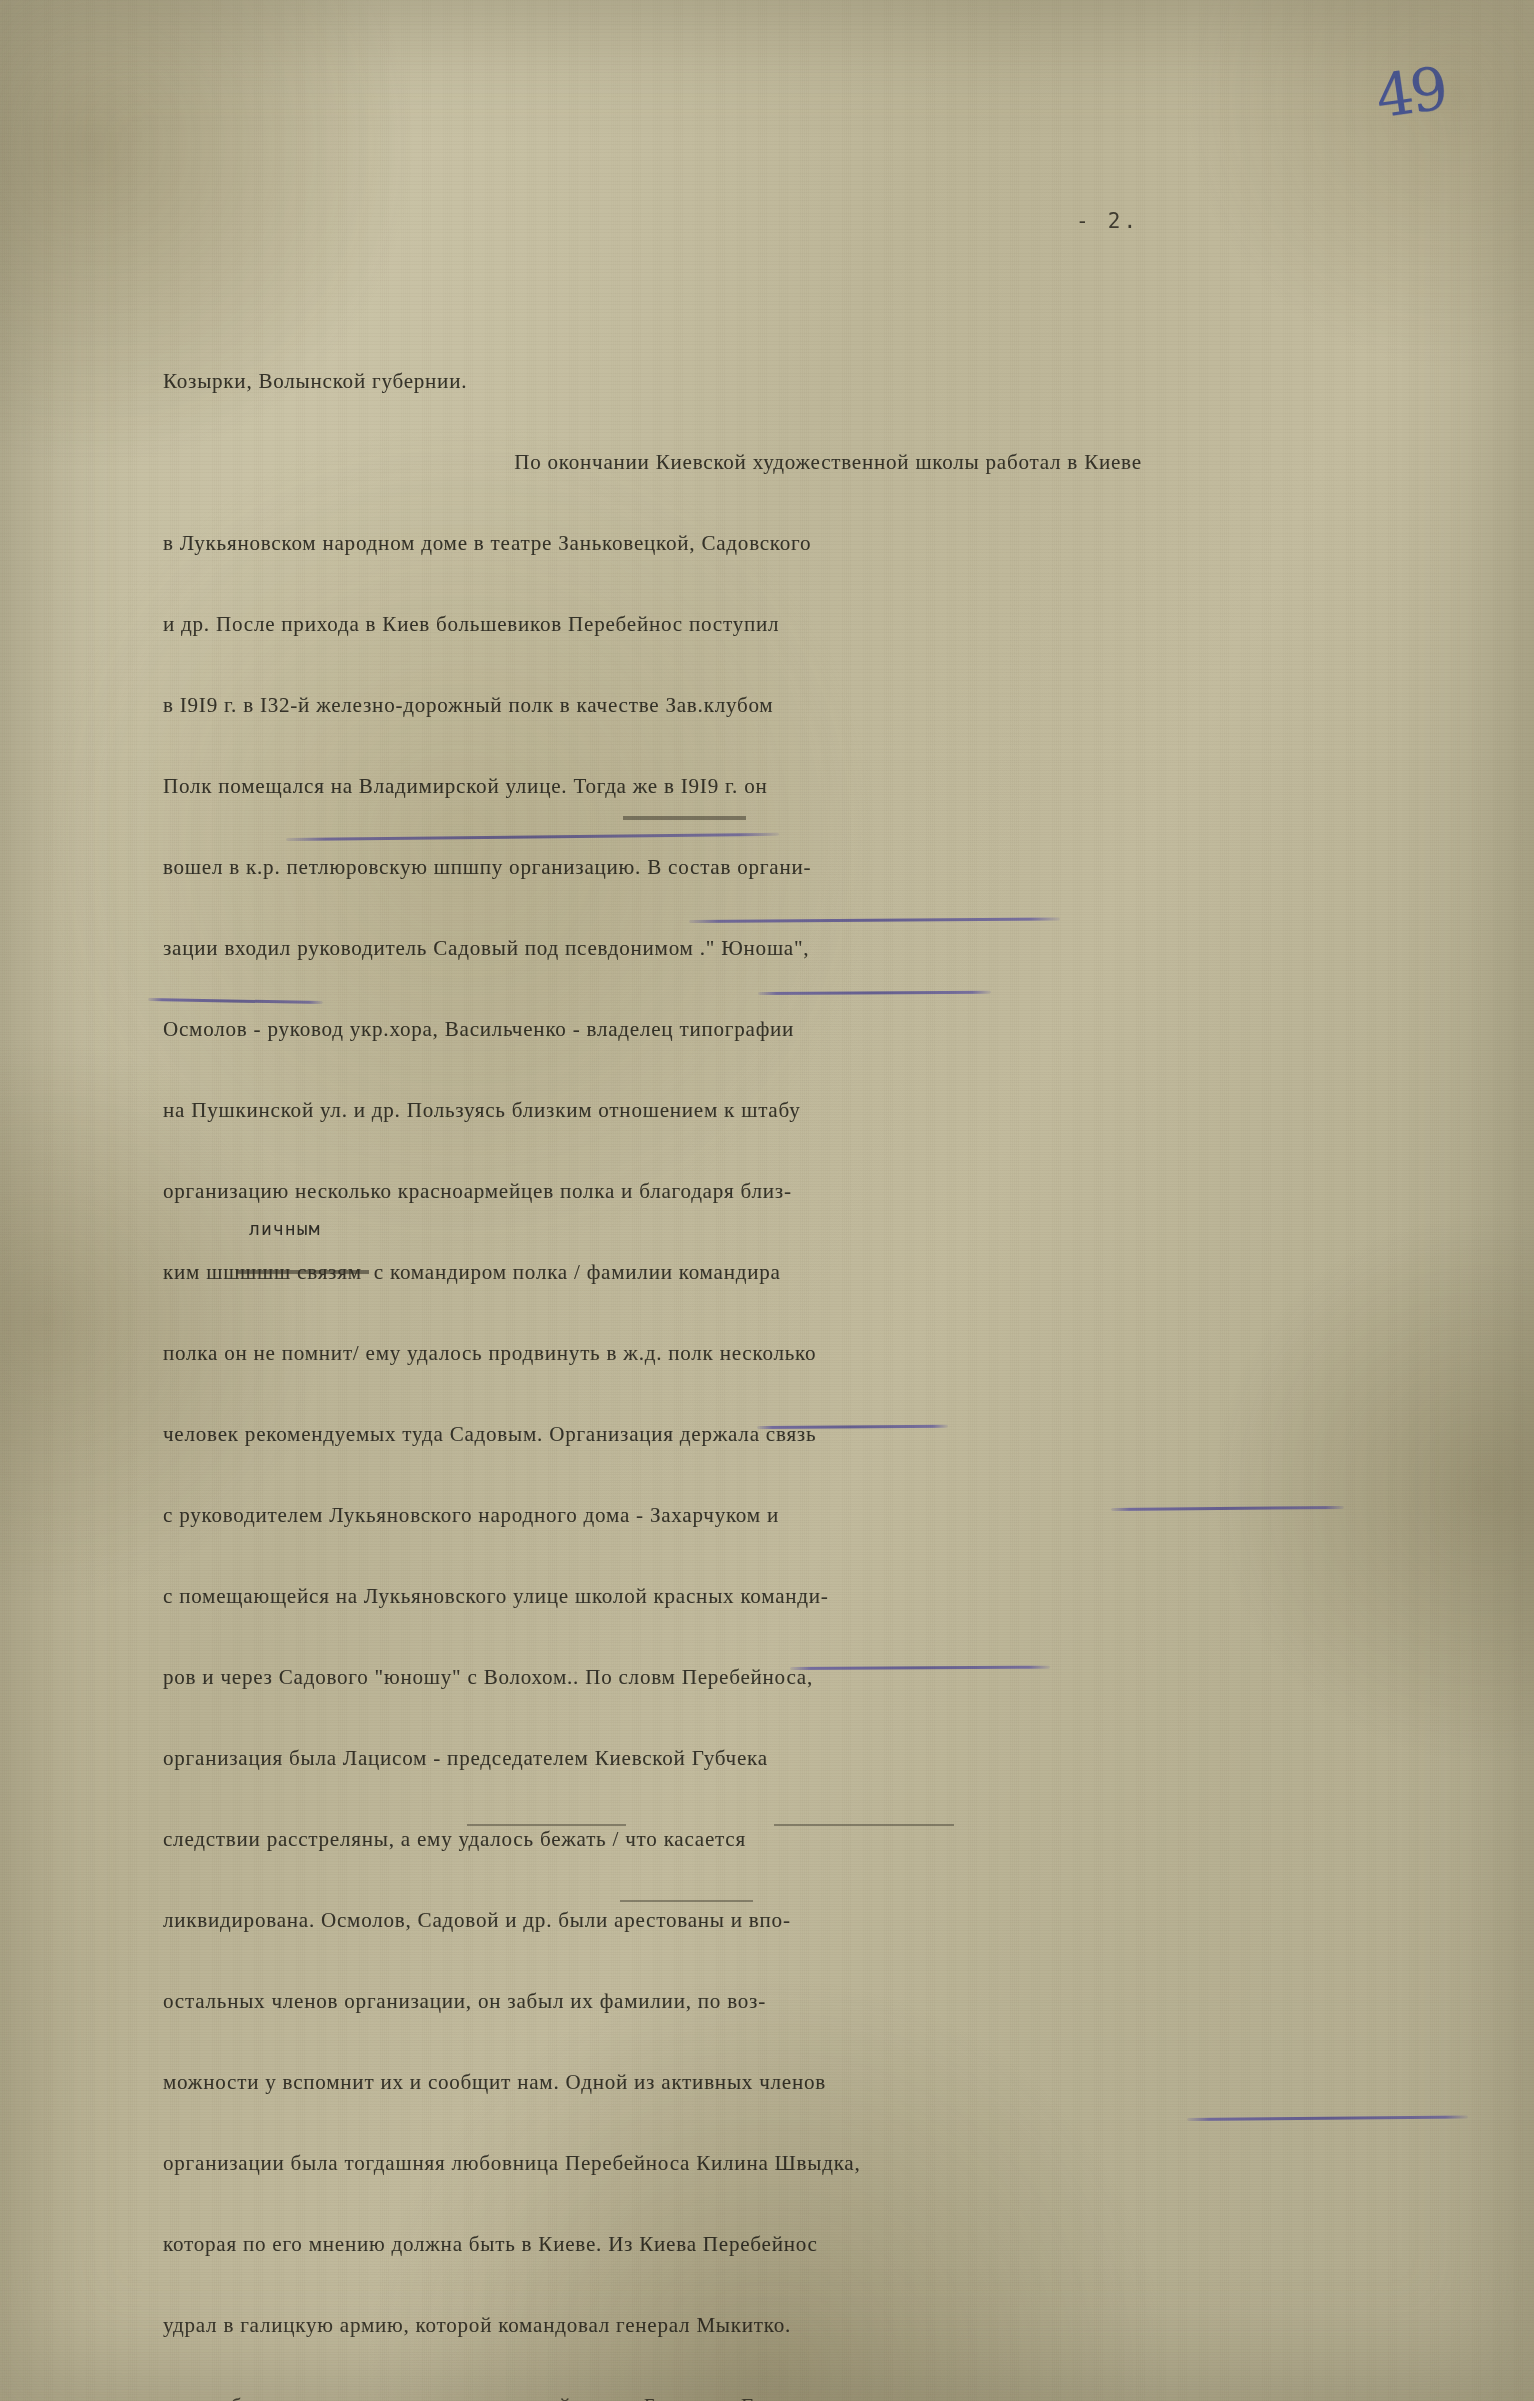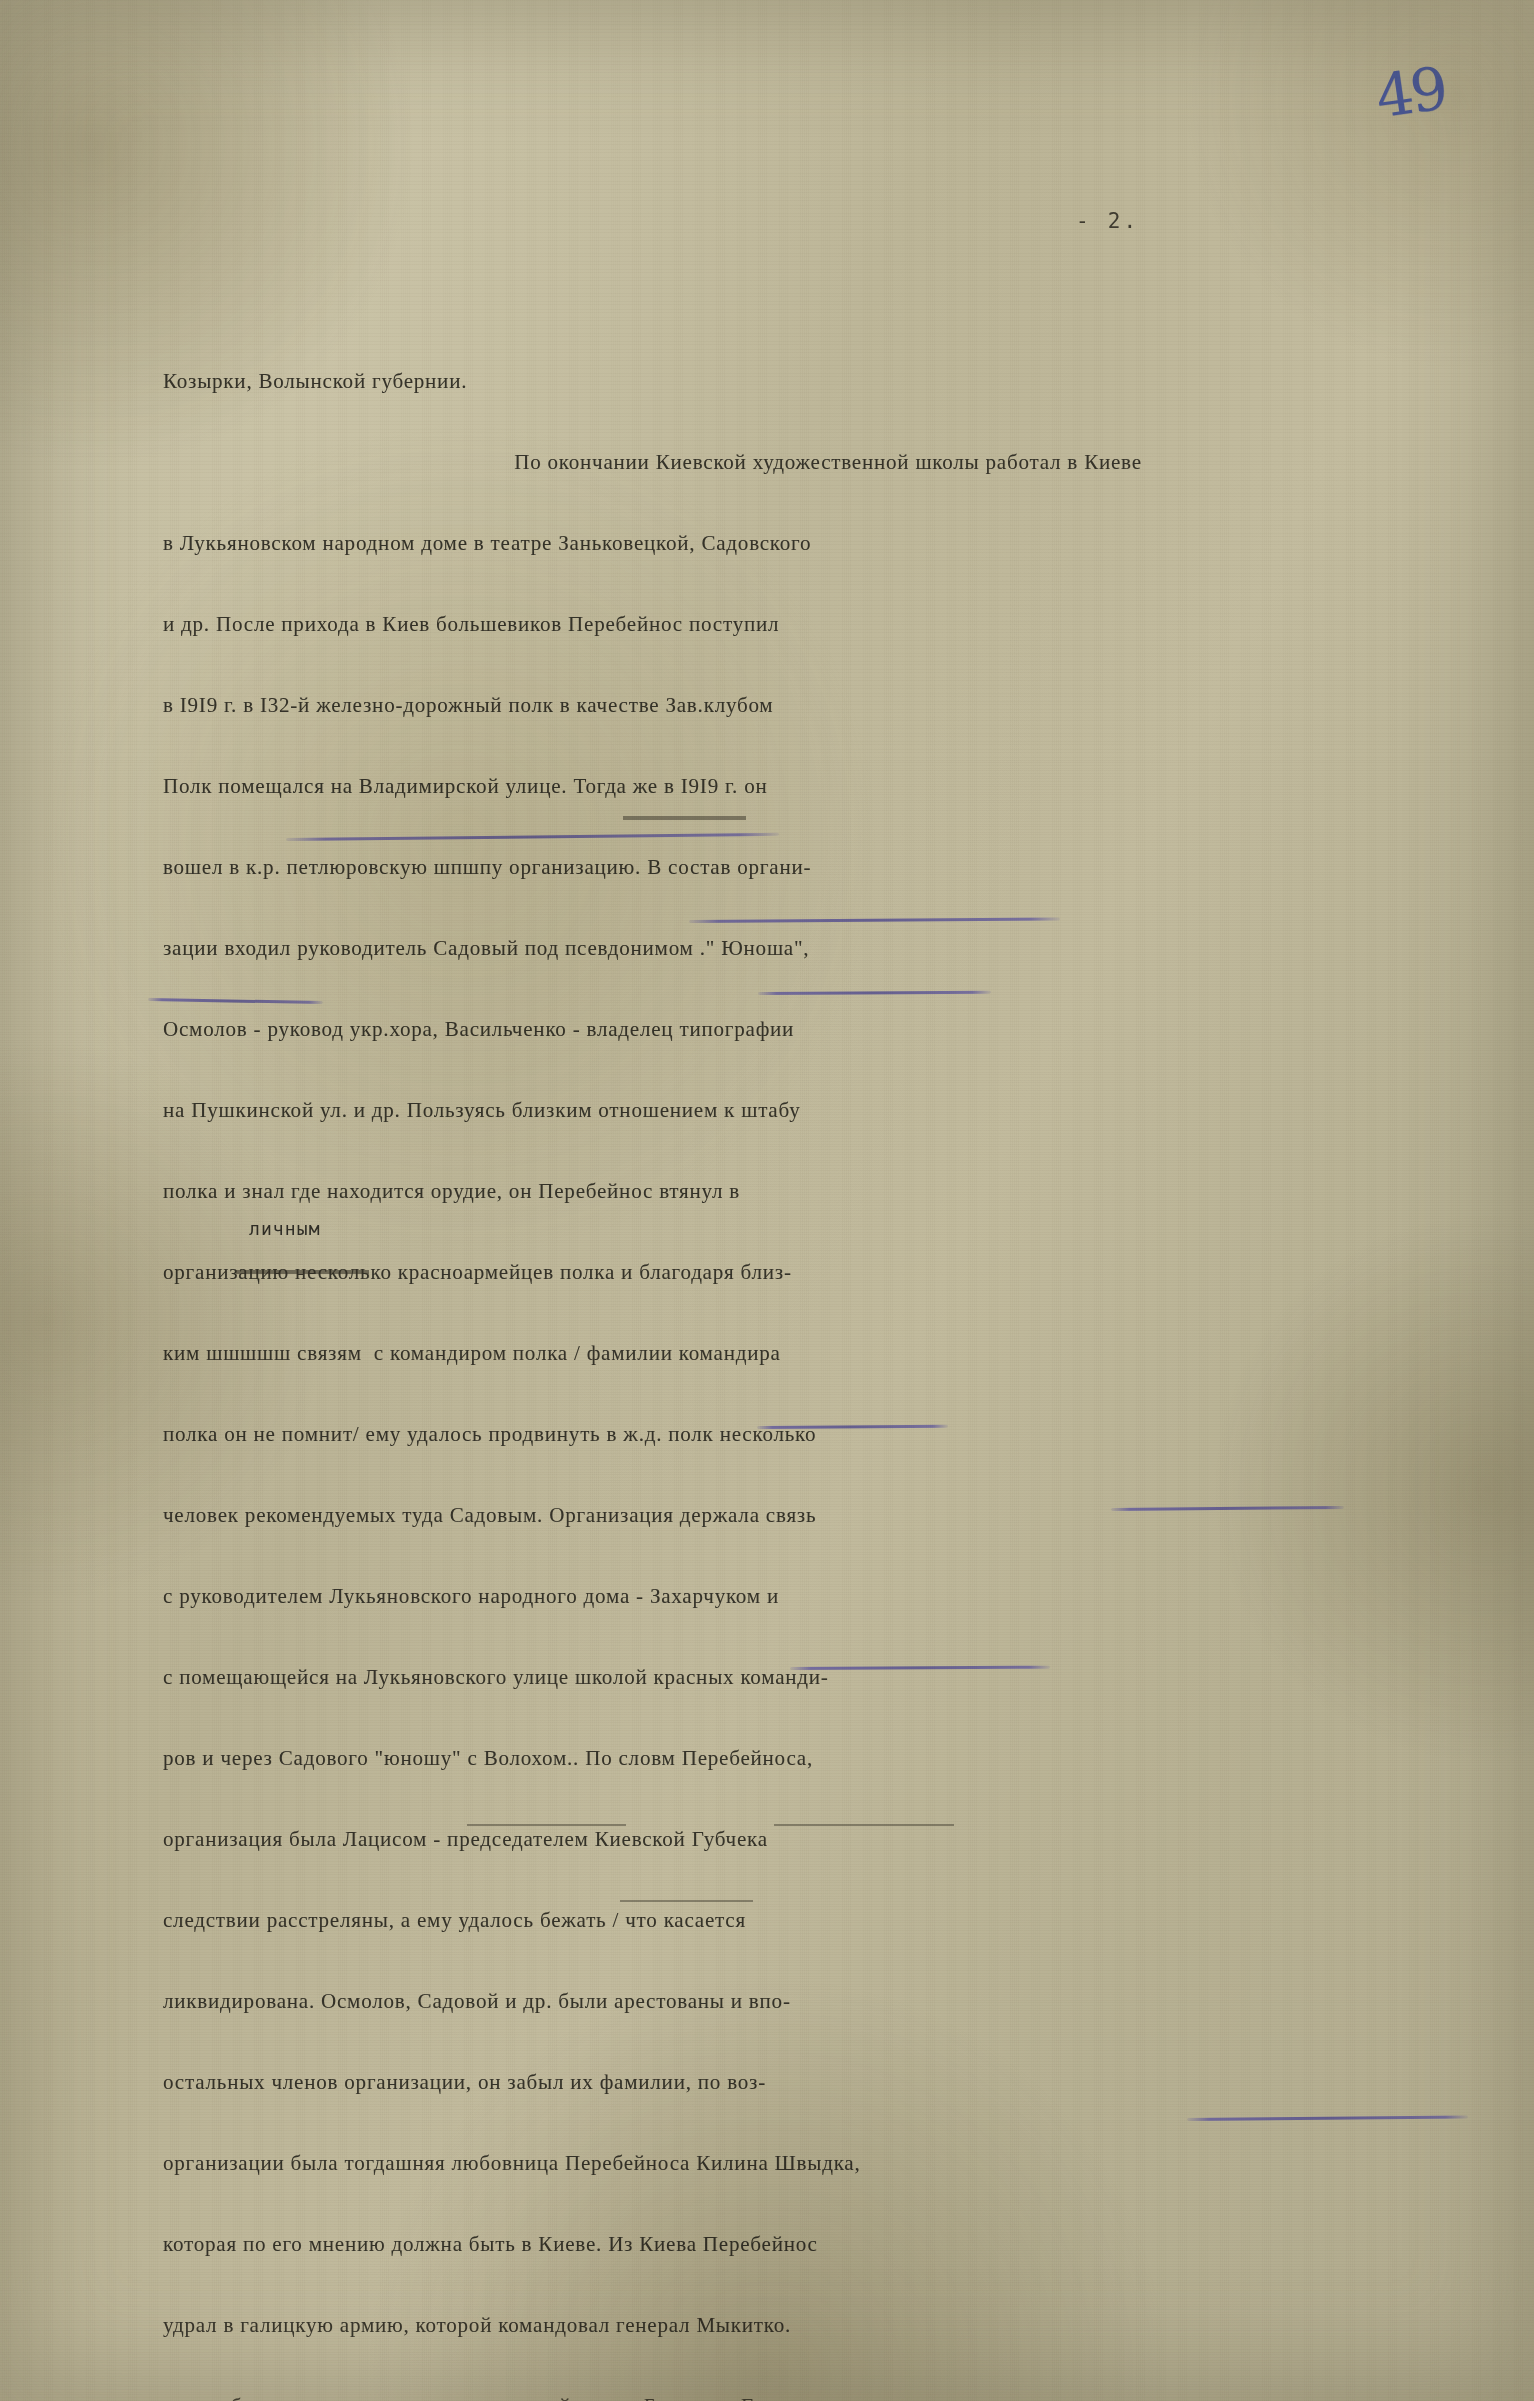--- a/index.html
+++ b/index.html
@@ -137,32 +137,32 @@
     <p class="line">Козырки, Волынской губернии.</p>
     <p class="line indent">По окончании Киевской художественной школы работал в Киеве</p>
     <p class="line">в Лукьяновском народном доме в театре Заньковецкой, Садовского</p>
     <p class="line">и др. После прихода в Киев большевиков Перебейнос поступил</p>
     <p class="line">в I9I9 г. в I32-й железно-дорожный полк в качестве Зав.клубом</p>
     <p class="line">Полк помещался на Владимирской улице. Тогда же в I9I9 г. он</p>
     <p class="line">вошел в к.р. петлюровскую шпшпу организацию. В состав органи-</p>
     <p class="line">зации входил руководитель Садовый под псевдонимом ." Юноша",</p>
     <p class="line">Осмолов - руковод укр.хора, Васильченко - владелец типографии</p>
     <p class="line">на Пушкинской ул. и др. Пользуясь близким отношением к штабу</p>
-    <p class="line">полка и знал где находится орудие, он Перебейнос втянул в</p>
     <p class="line">организацию несколько красноармейцев полка и благодаря близ-</p>
     <p class="line">ким шшшшш связям  с командиром полка / фамилии командира</p>
     <p class="line">полка он не помнит/ ему удалось продвинуть в ж.д. полк несколько</p>
     <p class="line">человек рекомендуемых туда Садовым. Организация держала связь</p>
     <p class="line">с руководителем Лукьяновского народного дома - Захарчуком и</p>
     <p class="line">с помещающейся на Лукьяновского улице школой красных команди-</p>
     <p class="line">ров и через Садового "юношу" с Волохом.. По словм Перебейноса,</p>
     <p class="line">организация была Лацисом - председателем Киевской Губчека</p>
     <p class="line">следствии расстреляны, а ему удалось бежать / что касается</p>
     <p class="line">ликвидирована. Осмолов, Садовой и др. были арестованы и впо-</p>
     <p class="line">остальных членов организации, он забыл их фамилии, по воз-</p>
+    <p class="line">можности у вспомнит их и сообщит нам. Одной из активных членов</p>
     <p class="line">организации была тогдашняя любовница Перебейноса Килина Швыдка,</p>
     <p class="line">которая по его мнению должна быть в Киеве. Из Киева Перебейнос</p>
     <p class="line">удрал в галицкую армию, которой командовал генерал Мыкитко.</p>
     <p class="line">здесь сблизился с генералом - квартирмейстером Богданом Гна-</p>
   </div>
 
   <div class="insert-above" style="position:absolute; top:1218px; left:249px; font-size:18px; letter-spacing:1.1px; color:#2f2d26;">личным</div>
 
   <div class="u-dark" style="left:236px; top:1270px; width:133px; height:3.7px; background:rgba(50,46,36,0.7);"></div>
   <div class="u-dark" style="left:623px; top:816px; width:123px; height:3.7px; background:rgba(50,46,36,0.6);"></div>

